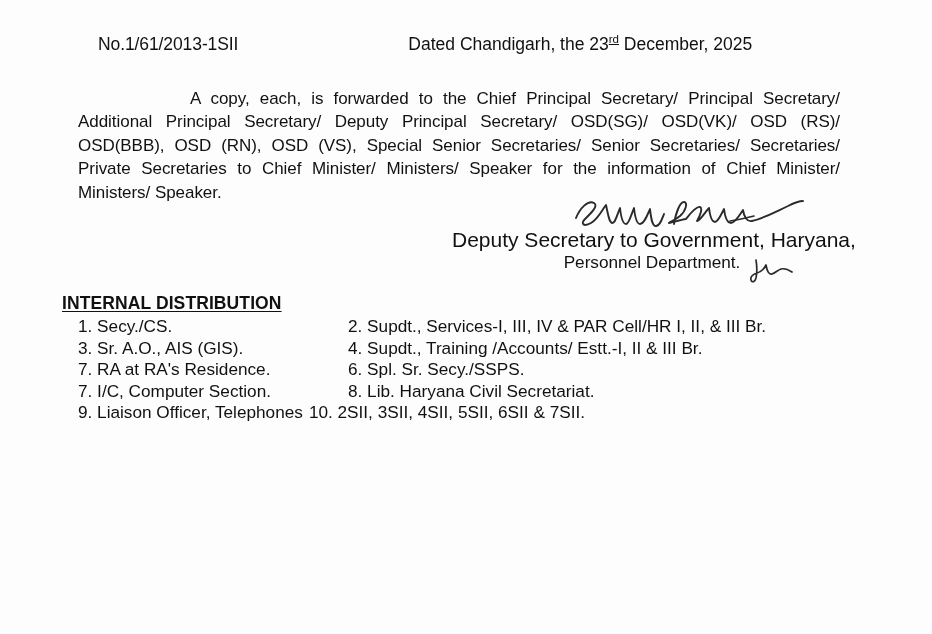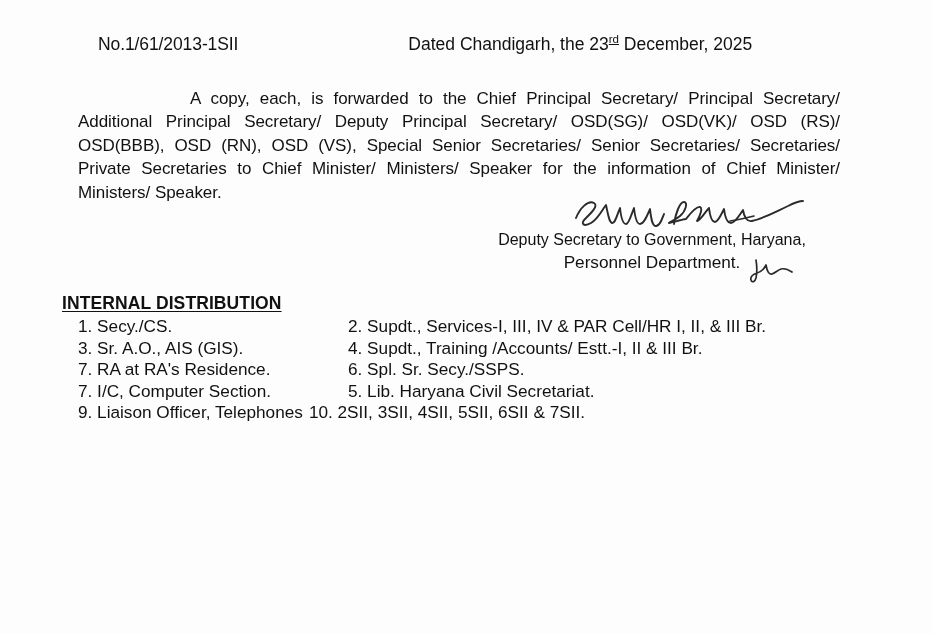--- a/index.html
+++ b/index.html
@@ -76,21 +76,21 @@
     height: 38px;
     margin-bottom: -2px;
   }
   .signature-mark svg {
     position: absolute;
     left: 118px;
     top: 0;
     overflow: visible;
   }
   .sign-name-line {
-    font-size: 16px;
+    font-size: 21px;
     line-height: 23px;
     white-space: nowrap;
   }
   .sign-dept-line {
     font-size: 17.2px;
     line-height: 23px;
     white-space: nowrap;
     position: relative;
   }
   .initial-mark {
@@ -188,21 +188,21 @@
     <div class="dist-row">
       <span class="dist-col-left">3. Sr. A.O., AIS (GIS).</span>
       <span class="dist-col-right">4. Supdt., Training /Accounts/ Estt.-I, II &amp; III Br.</span>
     </div>
     <div class="dist-row">
       <span class="dist-col-left">7. RA at RA's Residence.</span>
       <span class="dist-col-right">6. Spl. Sr. Secy./SSPS.</span>
     </div>
     <div class="dist-row">
       <span class="dist-col-left">7. I/C, Computer Section.</span>
-      <span class="dist-col-right">5. Lib. Haryana Civil Secretariat.</span>
+      <span class="dist-col-right">8. Lib. Haryana Civil Secretariat.</span>
     </div>
     <div class="dist-row wide">
       <span class="dist-col-left">9. Liaison Officer, Telephones</span>
       <span class="dist-col-right">10. 2SII, 3SII, 4SII, 5SII, 6SII &amp; 7SII.</span>
     </div>
   </div>
 
 </div>
 
 </body></html>

